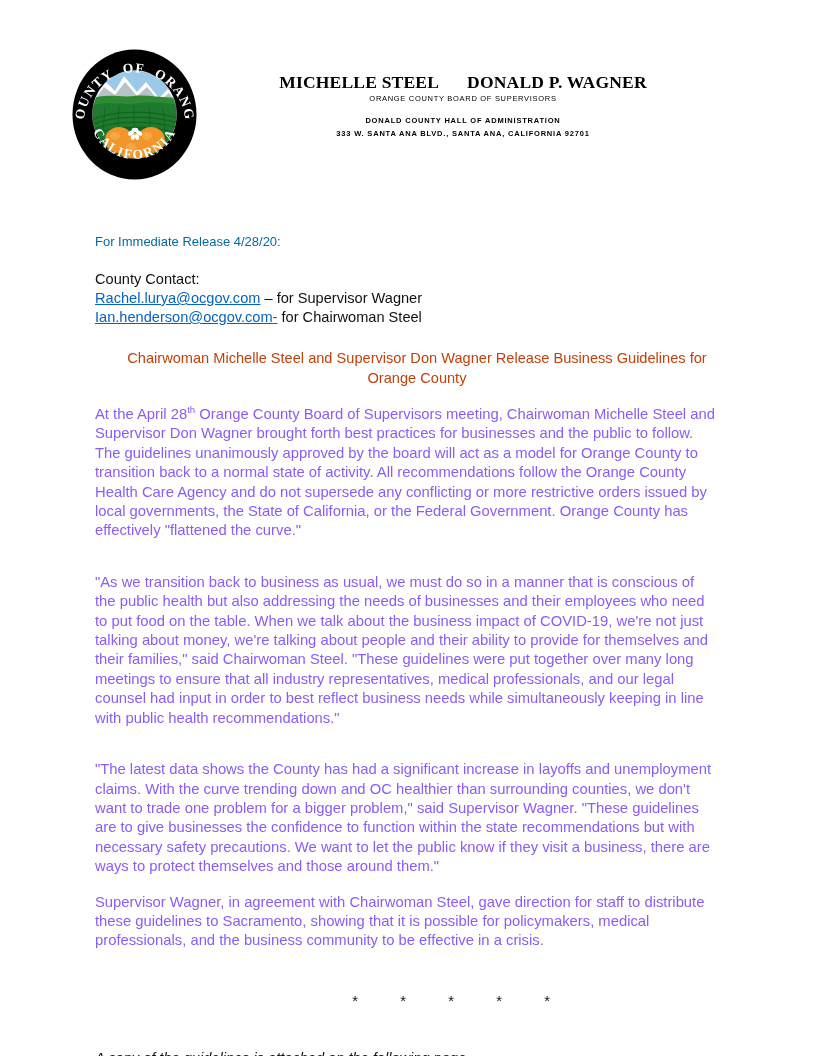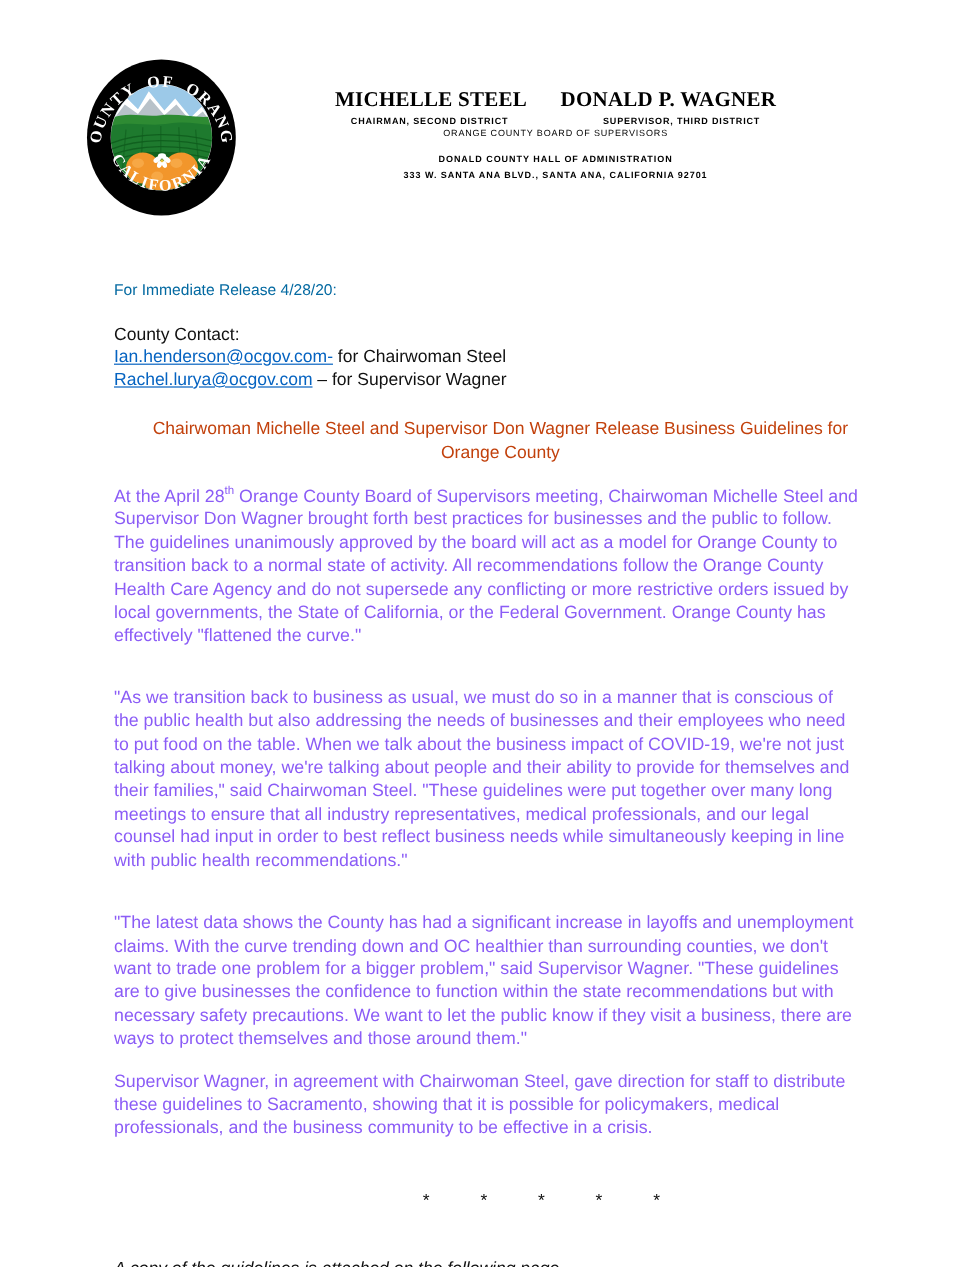--- a/index.html
+++ b/index.html
@@ -229,45 +229,41 @@
           <textPath href="#botArc" startOffset="50%" text-anchor="middle" side="right">CALIFORNIA</textPath>
         </text>
       </svg>
     </div>
 
     <div class="header-text">
       <div class="names-row">
         <span class="name-left">MICHELLE STEEL</span>
         <span class="name-right">DONALD P. WAGNER</span>
       </div>
-      <div class="titles-row">
-        <span class="title-left">CHAIRMAN, SECOND DISTRICT</span>
-        <span class="title-right">SUPERVISOR, THIRD DISTRICT</span>
-      </div>
       <div class="board-line">ORANGE COUNTY BOARD OF SUPERVISORS</div>
       <div class="addr-block">
         <div class="addr-line">DONALD COUNTY HALL OF ADMINISTRATION</div>
         <div class="addr-line">333 W. SANTA ANA BLVD., SANTA ANA, CALIFORNIA 92701</div>
       </div>
     </div>
   </div>
 
   <div class="body-area">
 
     <div class="line-release">For Immediate Release 4/28/20:</div>
 
     <div class="gap-sm"></div>
 
     <div class="contact-block">
       <div>County Contact:</div>
       <div>
+        <a class="maillink" href="#">Rachel.lurya@ocgov.com</a><span> – for Supervisor Wagner</span>
+      </div>
+      <div>
         <a class="maillink" href="#">Ian.henderson@ocgov.com-</a><span> for Chairwoman Steel</span>
-      </div>
-      <div>
-        <a class="maillink" href="#">Rachel.lurya@ocgov.com</a><span> – for Supervisor Wagner</span>
       </div>
     </div>
 
     <div class="headline">Chairwoman Michelle Steel and Supervisor Don Wagner Release Business Guidelines for Orange County</div>
 
     <div class="para"><span>At the April 28</span><sup class="ordinal">th</sup><span> Orange County Board of Supervisors meeting, Chairwoman Michelle Steel and Supervisor Don Wagner brought forth best practices for businesses and the public to follow. The guidelines unanimously approved by the board will act as a model for Orange County to transition back to a normal state of activity. All recommendations follow the Orange County Health Care Agency and do not supersede any conflicting or more restrictive orders issued by local governments, the State of California, or the Federal Government. Orange County has effectively "flattened the curve."</span></div>
 
     <div class="para wide-gap">"As we transition back to business as usual, we must do so in a manner that is conscious of the public health but also addressing the needs of businesses and their employees who need to put food on the table. When we talk about the business impact of COVID-19, we're not just talking about money, we're talking about people and their ability to provide for themselves and their families," said Chairwoman Steel. "These guidelines were put together over many long meetings to ensure that all industry representatives, medical professionals, and our legal counsel had input in order to best reflect business needs while simultaneously keeping in line with public health recommendations."</div>
 
     <div class="para wide-gap">"The latest data shows the County has had a significant increase in layoffs and unemployment claims. With the curve trending down and OC healthier than surrounding counties, we don't want to trade one problem for a bigger problem," said Supervisor Wagner. "These guidelines are to give businesses the confidence to function within the state recommendations but with necessary safety precautions. We want to let the public know if they visit a business, there are ways to protect themselves and those around them."</div>

